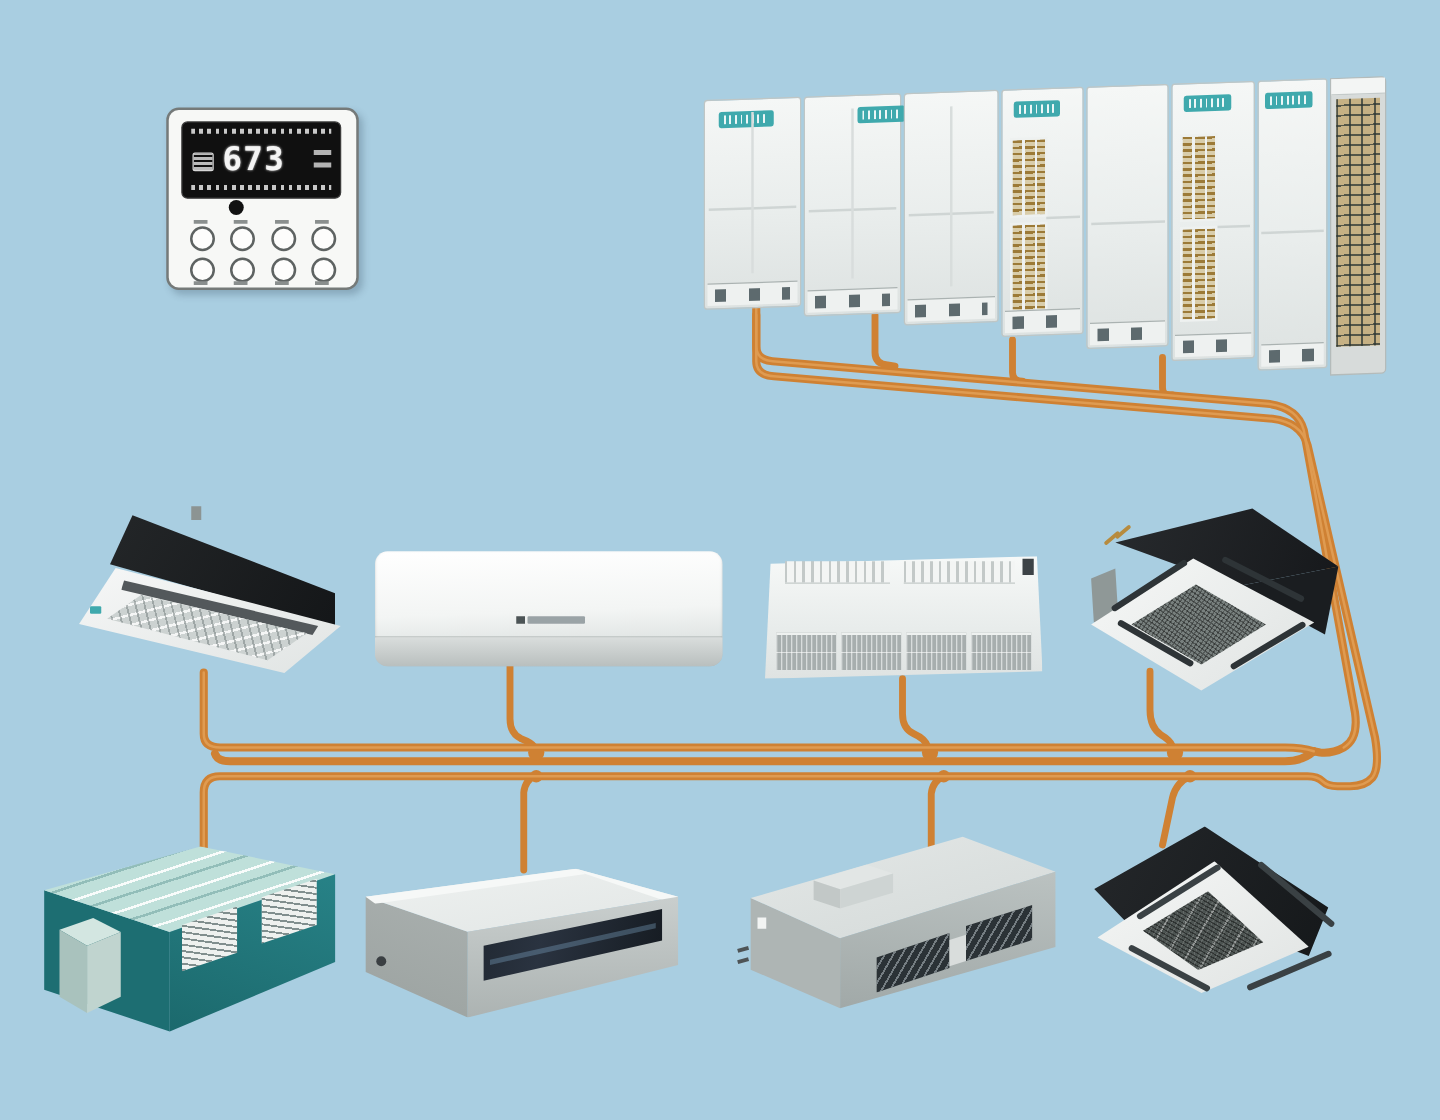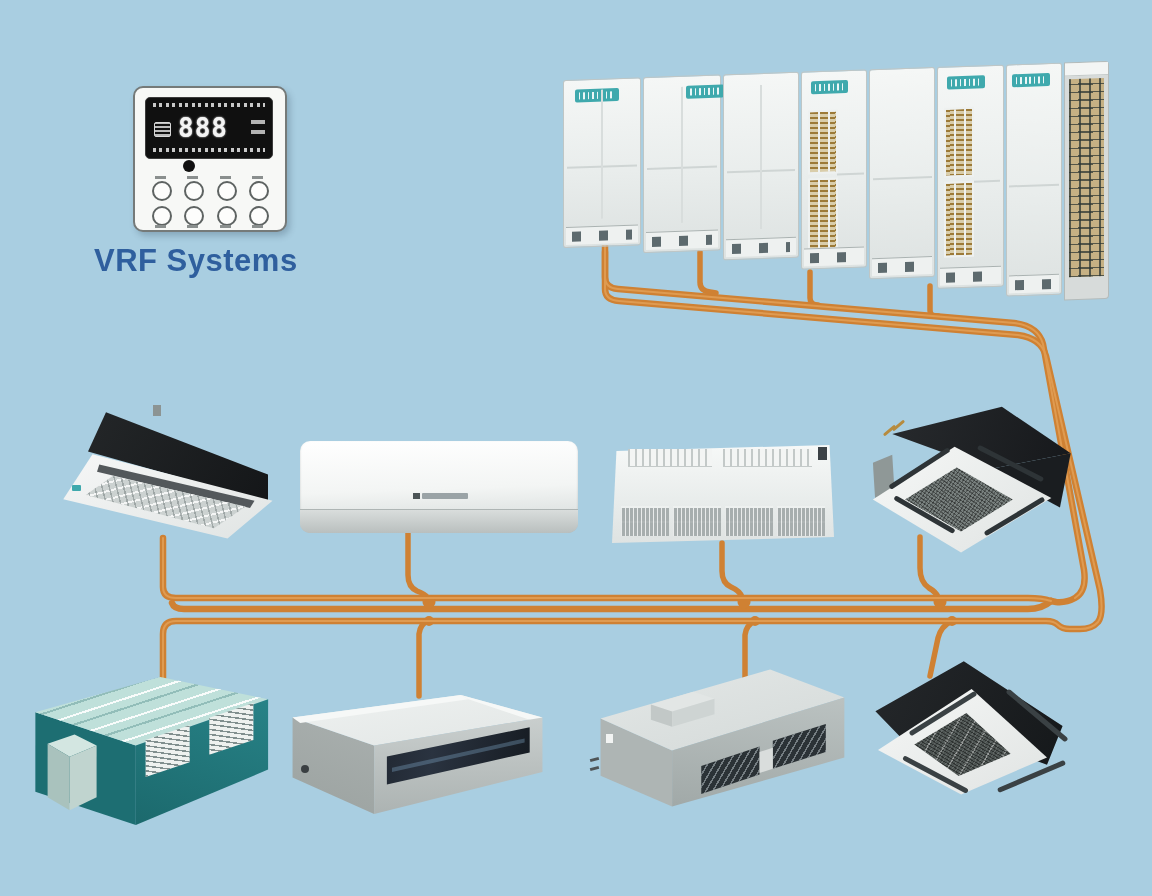--- a/index.html
+++ b/index.html
@@ -207,21 +207,21 @@
       <path d="M163,538 L163,587 Q163,598 176,598 L1028,598 Q1042,598 1051,601"></path>
       <path d="M605,244 L605,277 Q605,288 618,289 L1014,323 Q1038,326 1043,344 L1084,570 Q1087,591 1075,598"></path>
       <path d="M605,252 L605,289 Q605,300 619,301 L1018,335 Q1041,338 1046,356 L1100,590 Q1104,614 1098,622 Q1092,629 1080,629 L1070,629 Q1062,629 1058,625 Q1054,621 1046,621 L176,621 Q163,621 163,634 L163,688"></path>
     </g>
   </svg>
 
   <div class="abs ctrl">
     <div class="ctrl-screen">
       <div class="lcd-row" style="top:5px"></div>
       <div class="lcd-box"></div>
-      <div class="lcd-digits">888</div>
+      <div class="lcd-digits">673</div>
       <div class="lcd-side" style="top:22px"></div>
       <div class="lcd-side" style="top:32px"></div>
       <div class="lcd-row" style="bottom:6px"></div>
     </div>
     <div class="ctrl-sensor"></div>
 
     <div class="ctrl-lbl" style="left:20px;top:88px"></div>
     <div class="ctrl-lbl" style="left:52px;top:88px"></div>
     <div class="ctrl-lbl" style="left:85px;top:88px"></div>
     <div class="ctrl-lbl" style="left:117px;top:88px"></div>
@@ -233,21 +233,20 @@
     <div class="ctrl-btn" style="left:17px;top:118px"></div>
     <div class="ctrl-btn" style="left:49px;top:118px"></div>
     <div class="ctrl-btn" style="left:82px;top:118px"></div>
     <div class="ctrl-btn" style="left:114px;top:118px"></div>
     <div class="ctrl-lbl" style="left:20px;top:137px"></div>
     <div class="ctrl-lbl" style="left:52px;top:137px"></div>
     <div class="ctrl-lbl" style="left:85px;top:137px"></div>
     <div class="ctrl-lbl" style="left:117px;top:137px"></div>
   </div>
 
-  <div class="abs title">VRF Systems</div>
 
   <div class="abs ou-bank">
     <div class="ou-mod" style="width:80px;height:168px">
       <div class="ou-chip"></div>
       <div class="seam"></div>
         <div class="vseam"></div>
         <div class="ou-base"></div>
     </div>
     <div class="ou-mod" style="width:80px;height:176px">
       <div class="ou-chip" style="left:55%;width:50%"></div>

